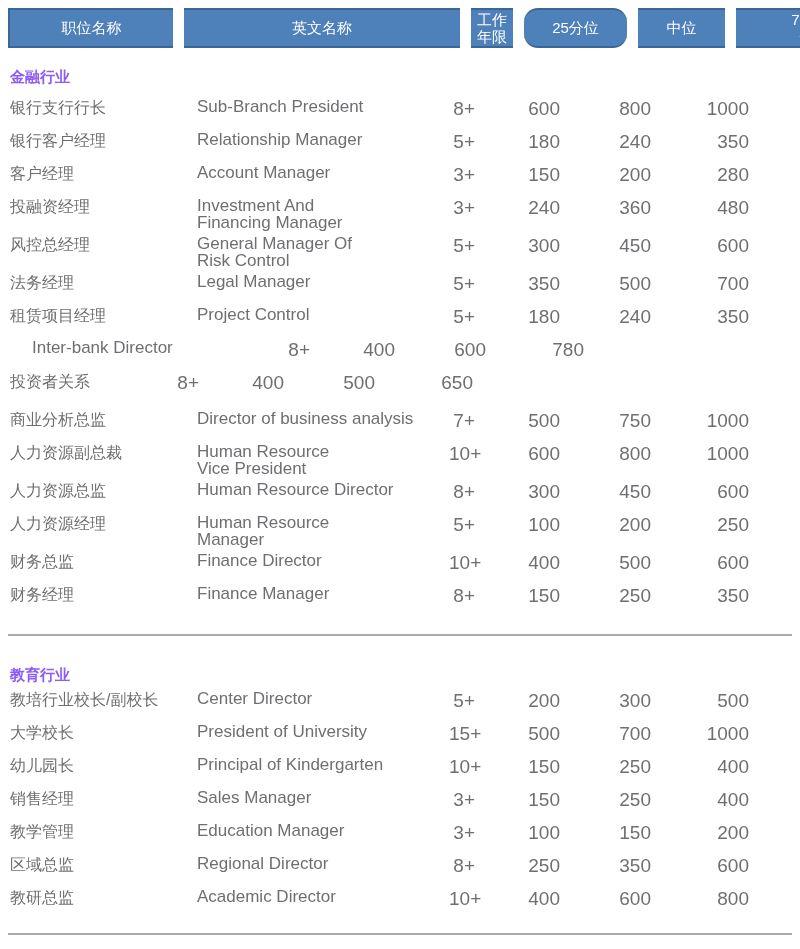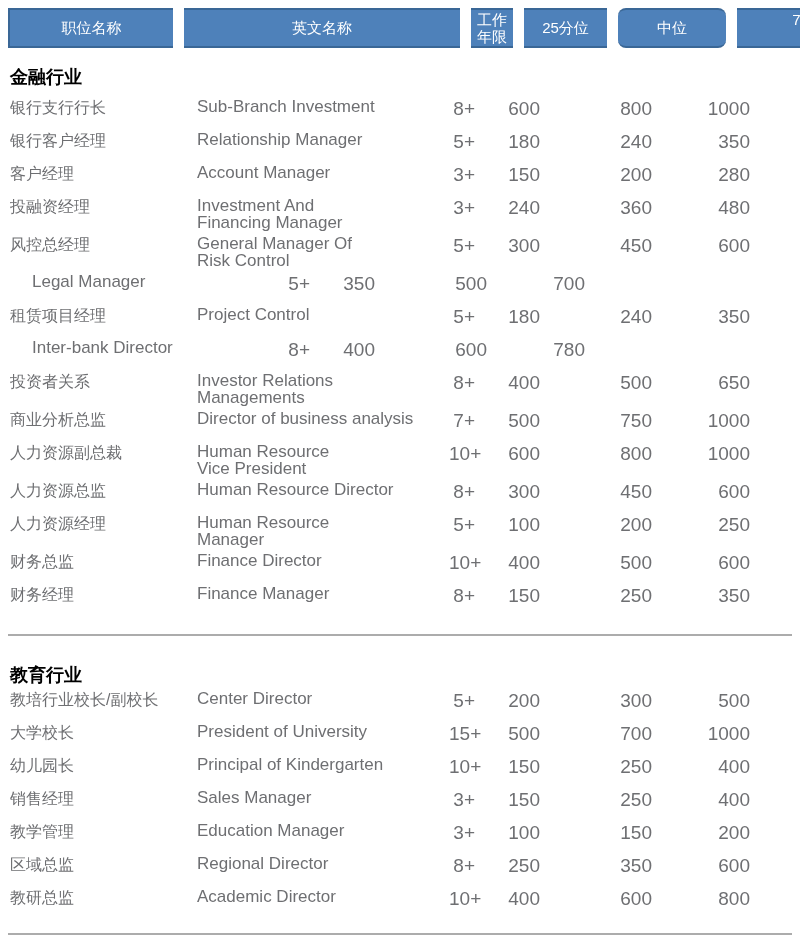--- a/index.html
+++ b/index.html
@@ -27,27 +27,27 @@
     text-align:center;
     box-sizing:border-box;
     white-space:pre-line;
   }
   .hcell:first-child{border-left:2px solid #3a6796;}
   .hcell:last-child{border-right:2px solid #0f172a;padding-left:48px;}
   
   .c1{width:165px;flex:none;}
   .c2{width:276px;flex:none;}
   .c3{width:42px;flex:none;}
-  .c4{width:83px;flex:none;}
-  .c5{width:108px;flex:none;border-radius:8px;}
+  .c4{width:103px;flex:none;border-radius:14px;}
+  .c5{width:87px;flex:none;}
   .c6{width:96px;flex:none;}
   
   .section-title{
-    color:#000000;
-    font-size:18px;
+    color:#8b5cf6;
+    font-size:15px;
     font-weight:bold;
     line-height:20px;
     margin:19px 0 11px 2px;
   }
   .section-title.edu{margin-top:29px;margin-bottom:5px;}
   .row{
     display:flex;
     gap:0;
     min-height:33px;
     align-items:flex-start;
@@ -81,21 +81,21 @@
 年限</div>
     <div class="hcell c4">25分位</div>
     <div class="hcell c5">中位</div>
     <div class="hcell c6">75分位</div>
   </div>
 
   <div class="section-title">金融行业</div>
   <div>
   <div class="row">
     <div class="cell cn c1">银行支行行长</div>
-    <div class="cell en c2">Sub-Branch Investment</div>
+    <div class="cell en c2">Sub-Branch President</div>
     <div class="cell num c3">8+</div>
     <div class="cell num c4">600</div>
     <div class="cell num c5">800</div>
     <div class="cell num c6">1000</div>
   </div>
 
   <div class="row">
     <div class="cell cn c1">银行客户经理</div>
     <div class="cell en c2">Relationship Manager</div>
     <div class="cell num c3">5+</div>
@@ -127,20 +127,21 @@
     <div class="cell cn c1">风控总经理</div>
     <div class="cell en c2">General Manager Of
 Risk Control</div>
     <div class="cell num c3">5+</div>
     <div class="cell num c4">300</div>
     <div class="cell num c5">450</div>
     <div class="cell num c6">600</div>
   </div>
 
   <div class="row">
+    <div class="cell cn c1">法务经理</div>
     <div class="cell en c2">Legal Manager</div>
     <div class="cell num c3">5+</div>
     <div class="cell num c4">350</div>
     <div class="cell num c5">500</div>
     <div class="cell num c6">700</div>
   </div>
 
   <div class="row">
     <div class="cell cn c1">租赁项目经理</div>
     <div class="cell en c2">Project Control</div>
@@ -153,22 +154,20 @@
   <div class="row">
     <div class="cell en c2">Inter-bank Director</div>
     <div class="cell num c3">8+</div>
     <div class="cell num c4">400</div>
     <div class="cell num c5">600</div>
     <div class="cell num c6">780</div>
   </div>
 
   <div class="row tall">
     <div class="cell cn c1">投资者关系</div>
-    <div class="cell en c2">Investor Relations
-Managements</div>
     <div class="cell num c3">8+</div>
     <div class="cell num c4">400</div>
     <div class="cell num c5">500</div>
     <div class="cell num c6">650</div>
   </div>
 
   <div class="row">
     <div class="cell cn c1">商业分析总监</div>
     <div class="cell en c2">Director of business analysis</div>
     <div class="cell num c3">7+</div>

